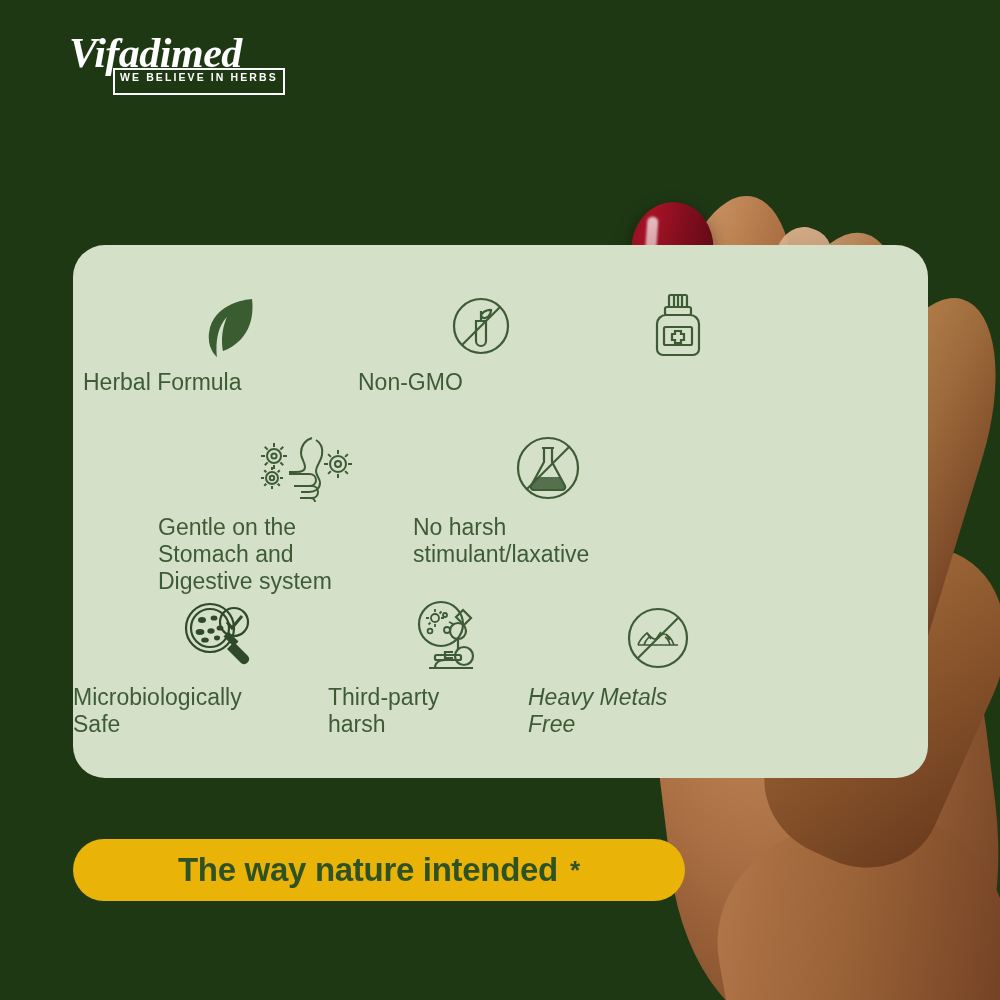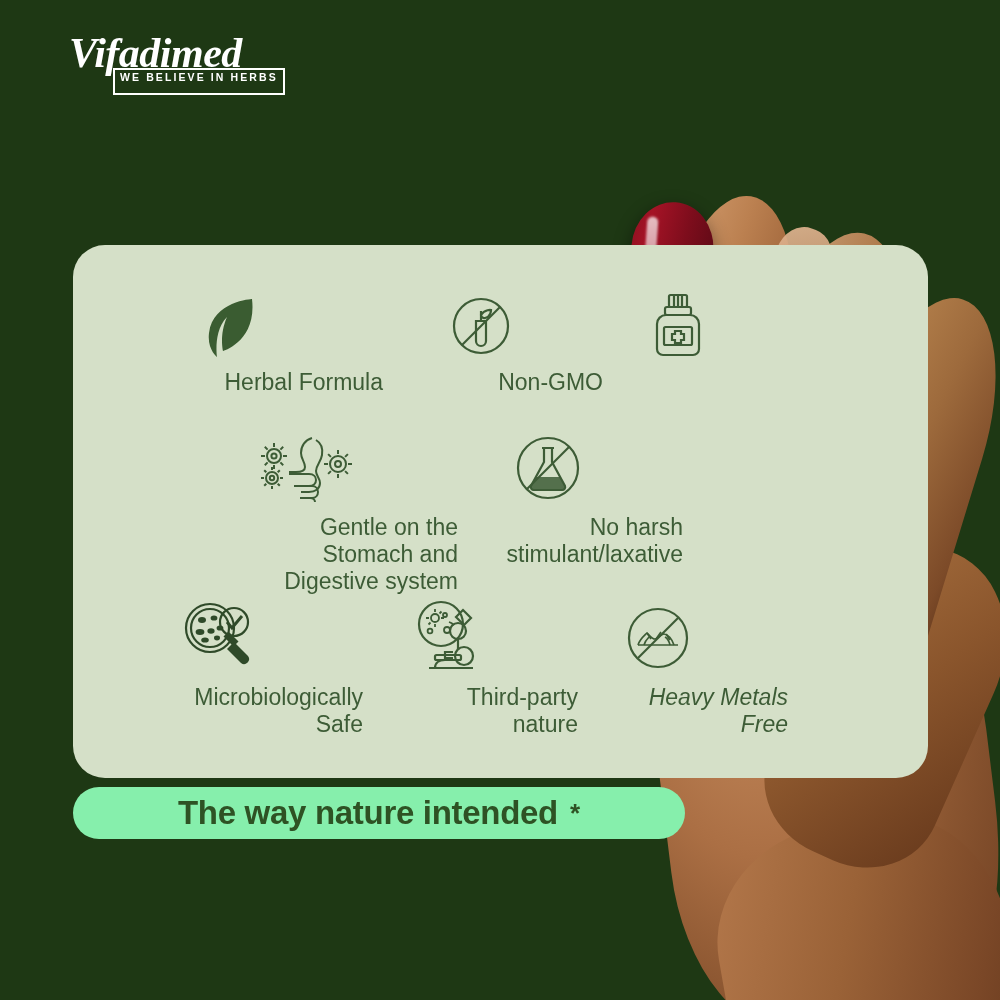--- a/index.html
+++ b/index.html
@@ -93,37 +93,37 @@
     font-size:66px;font-weight:bold;color:#ffffff;letter-spacing:-1.5px;
     white-space:nowrap;
   }
 
   
   .card{
     position:absolute;left:73px;top:245px;width:855px;height:533px;
     background:#d5e0c8;border-radius:32px;
   }
   .grid{position:absolute;left:0;top:0;width:700px;height:533px;}
-  .cell{position:absolute;text-align:right;color:#3d5c36;}
+  .cell{position:absolute;text-align:left;color:#3d5c36;}
   .cell .label{font-size:23px;line-height:27px;color:#3d5c36;white-space:pre-line;}
   .cell .ic{height:76px;display:flex;align-items:flex-end;justify-content:center;margin-bottom:8px;}
 
   .c1{left:10px;top:40px;width:300px;}
   .c2{left:285px;top:40px;width:245px;}
   .c3{left:480px;top:40px;width:250px;}
   .c4{left:85px;top:185px;width:300px;}
   .c5{left:340px;top:185px;width:270px;}
   .c6{left:0px;top:355px;width:290px;}
   .c7{left:255px;top:355px;width:250px;}
   .c8{left:455px;top:355px;width:260px;font-style:italic;}
 
   
   .banner{
-    position:absolute;left:73px;top:787px;width:612px;height:52px;
-    background:#86efac;border-radius:33px;
+    position:absolute;left:73px;top:839px;width:612px;height:62px;
+    background:#eab308;border-radius:33px;
     display:flex;align-items:center;justify-content:center;
   }
   .banner-text{
     font-size:33px;font-weight:bold;color:#2e5224;letter-spacing:-.3px;white-space:nowrap;
   }
   .banner-star{font-size:26px;font-weight:bold;color:#2e5224;margin-left:12px;}
 </style>
 </head>
 <body>
 
@@ -272,21 +272,21 @@
             <path d="M47 41v10"></path>
             <path d="M47 51a14 14 0 0 0 0 0"></path>
             <circle cx="53" cy="58" r="9"></circle>
             <path d="M42 54h-8v6h8"></path>
             <rect x="24" y="57" width="26" height="5" rx="1.5"></rect>
             <path d="M18 70h44"></path>
             <path d="M24 70c0-5 4-8 10-8"></path>
           </svg>
         </div>
         <div class="label">Third-party
-nature</div>
+harsh</div>
       </div>
 
       <div class="cell c8">
         <div class="ic">
           <svg width="76" height="76" viewBox="0 0 76 76" fill="none" stroke="#3d5c36" stroke-width="2.2">
             <circle cx="38" cy="38" r="29"></circle>
             <line x1="18" y1="58" x2="58" y2="18"></line>
             <g stroke-width="1.7">
               <path d="M18 45h40"></path>
               <path d="M18 45c2-6 6-9 9-12 3 3 5 6 8 6s5-5 9-5 8 5 10 11"></path>

